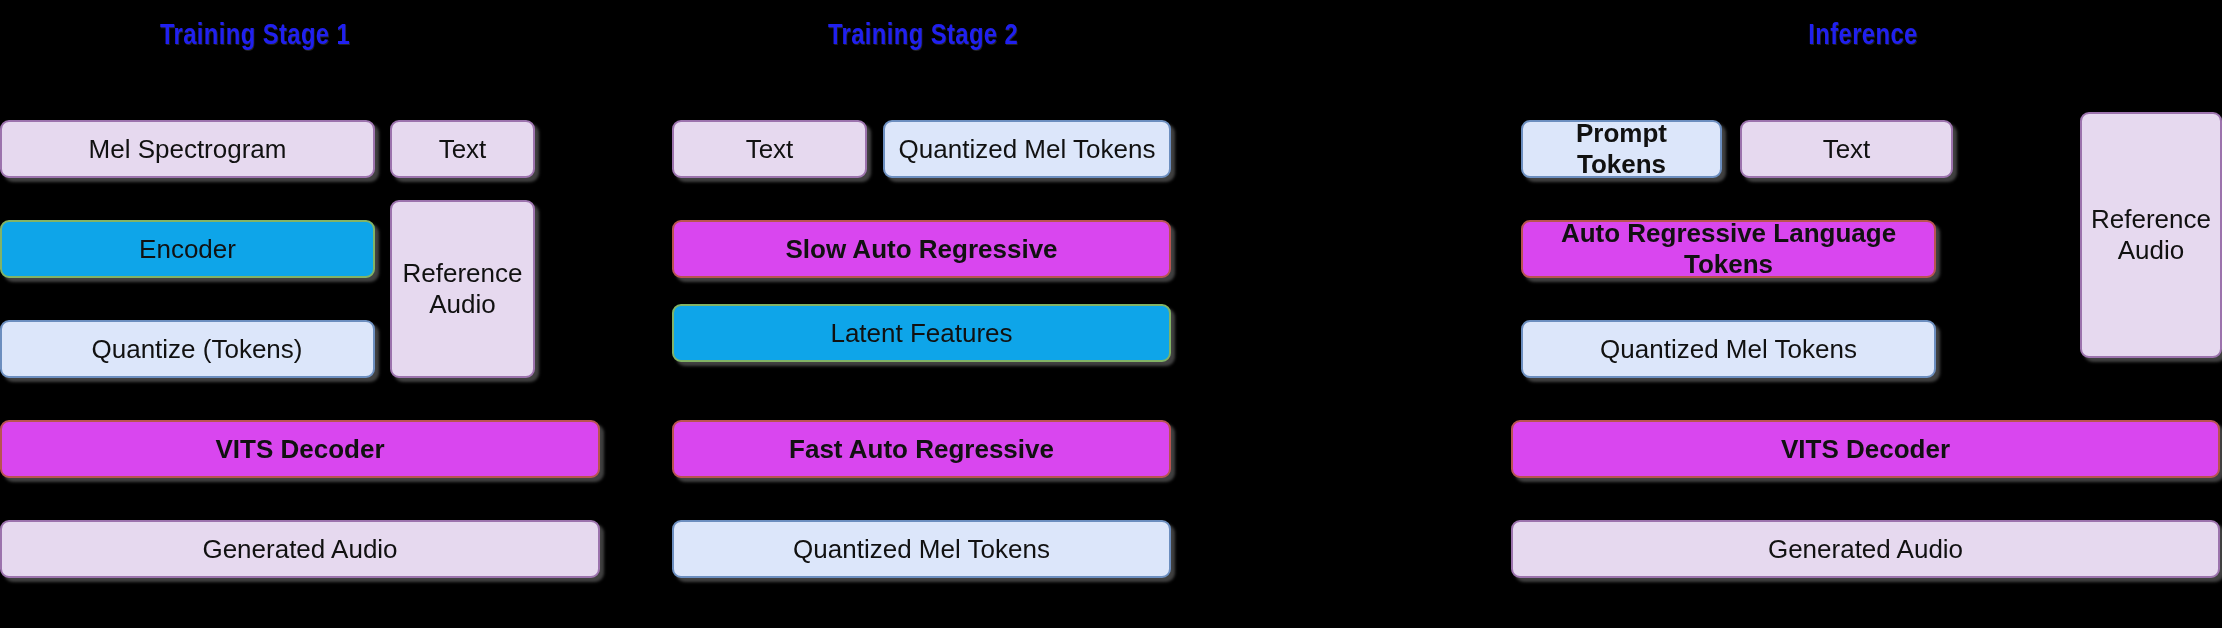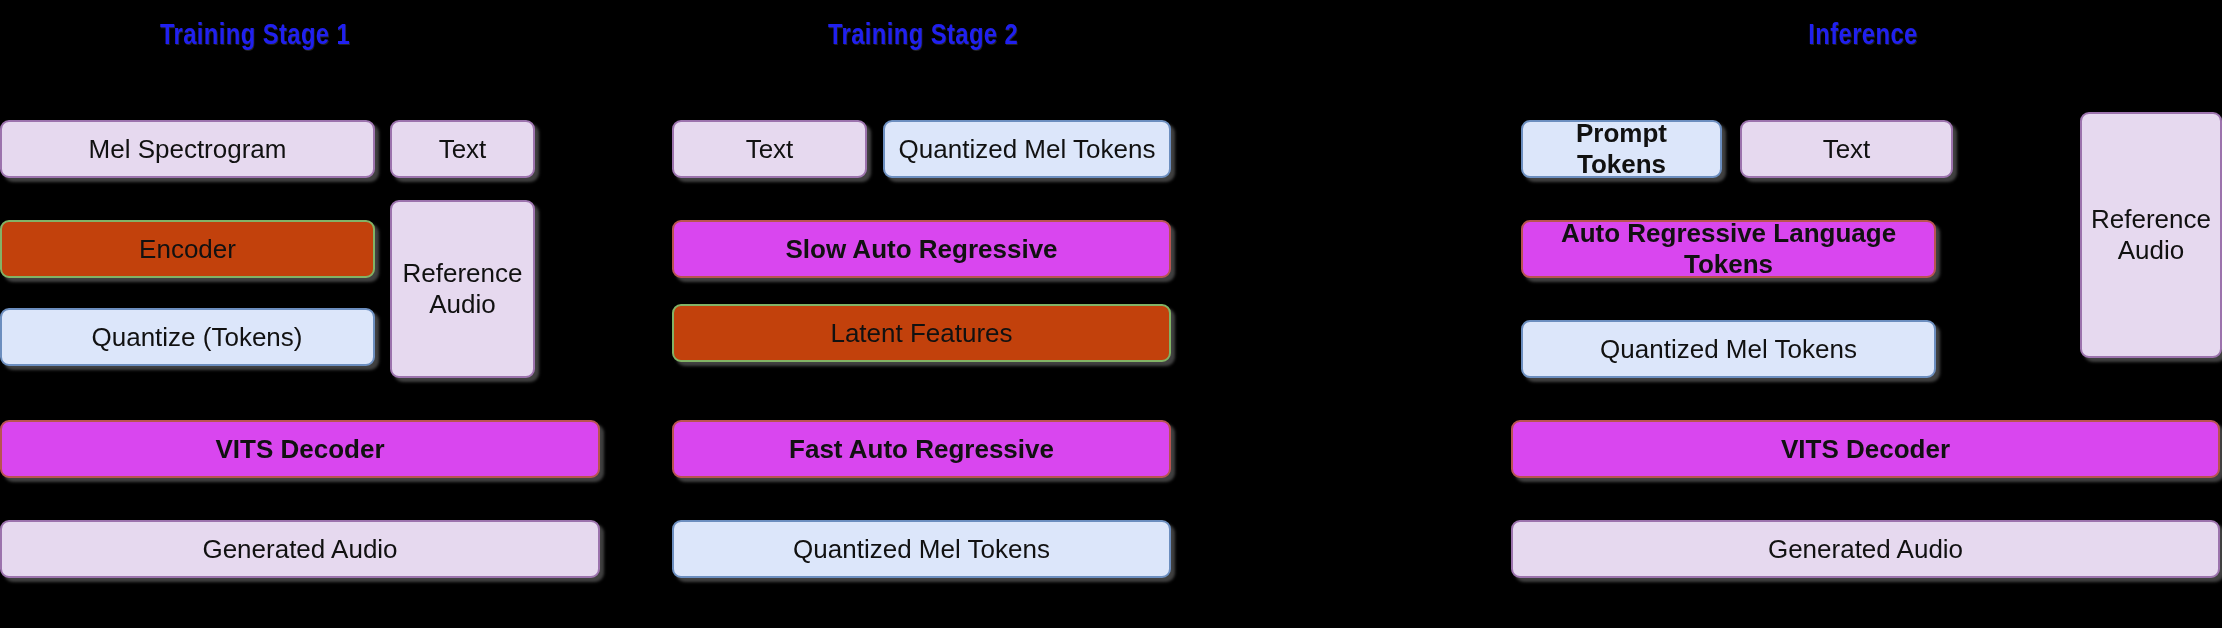--- a/index.html
+++ b/index.html
@@ -46,21 +46,21 @@
     color: #111111;
     line-height: 1.18;
     box-shadow: 4px 4px 3px rgba(90,90,90,0.72);
     padding: 0 6px;
   }
   .n-purple {
     background: #e6d9ef;
     border-color: #9c73ad;
   }
   .n-green {
-    background: #c2410c;
+    background: #0ea5e9;
     border-color: #82b366;
   }
   .n-blue {
     background: #dce6fa;
     border-color: #6c8ebf;
   }
   .n-pink {
     background: #d946ef;
     border-color: #b85450;
     font-weight: bold;
@@ -126,21 +126,21 @@
 
   <div class="node n-green" style="left:0px; top:220px; width:375px; height:58px;">
     <span>Encoder</span>
   </div>
 
   <div class="node n-purple" style="left:390px; top:200px; width:145px; height:178px; flex-direction:column;">
     <span>Reference</span>
     <span>Audio</span>
   </div>
 
-  <div class="node n-blue" style="left:0px; top:308px; width:375px; height:58px;padding-left:25px;">
+  <div class="node n-blue" style="left:0px; top:320px; width:375px; height:58px;padding-left:25px;">
     <span>Quantize (Tokens)</span>
   </div>
 
   <div class="node n-pink" style="left:0px; top:420px; width:600px; height:58px;">
     <span>VITS Decoder</span>
   </div>
 
   <div class="node n-purple" style="left:0px; top:520px; width:600px; height:58px;">
     <span>Generated Audio</span>
   </div>

